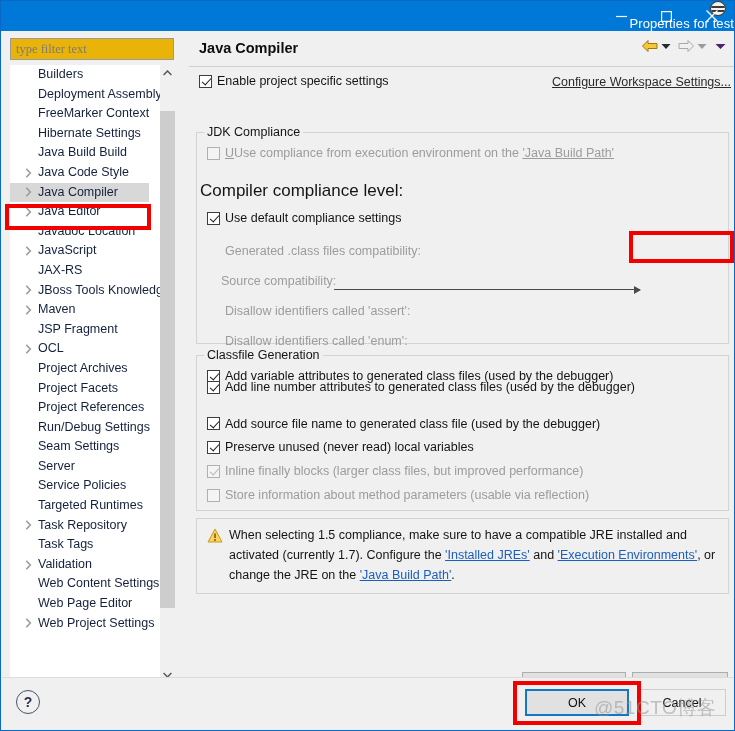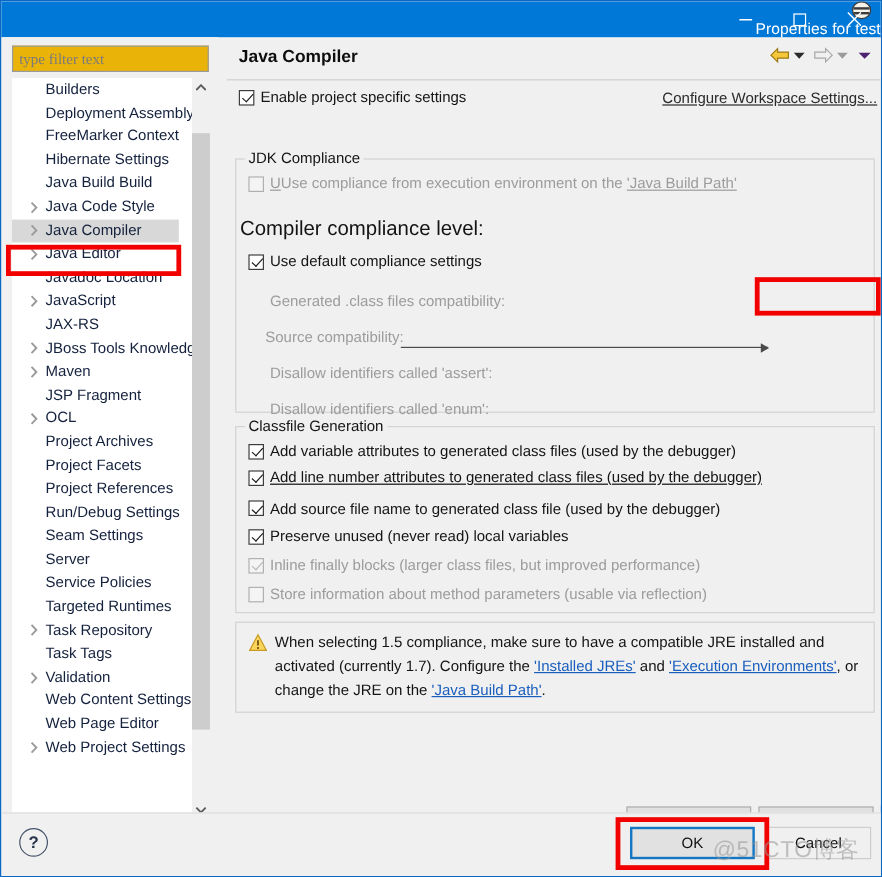--- a/index.html
+++ b/index.html
@@ -532,21 +532,21 @@
       </div>
     </div>
 
     <div class="group" id="grp-classfile">
       <span class="legend">Classfile Generation</span>
       <div id="classfile-options">
           <div class="gi" style="left: 10px; top: 13px;">
             <span class="cb checked"></span>
             <span class="cb-label">Add variable attributes to generated class files (used by the debugger)</span>
           </div>
-          <div class="gi" style="left: 10px; top: 35px; text-decoration: underline;">
+          <div class="gi" style="left: 10px; top: 24px;">
             <span class="cb checked"></span>
             <span class="cb-label">Add line number attributes to generated class files (used by the debugger)</span>
           </div>
           <div class="gi" style="left: 10px; top: 60.6px;">
             <span class="cb checked"></span>
             <span class="cb-label">Add source file name to generated class file (used by the debugger)</span>
           </div>
           <div class="gi" style="left: 10px; top: 84.4px;">
             <span class="cb checked"></span>
             <span class="cb-label">Preserve unused (never read) local variables</span>

